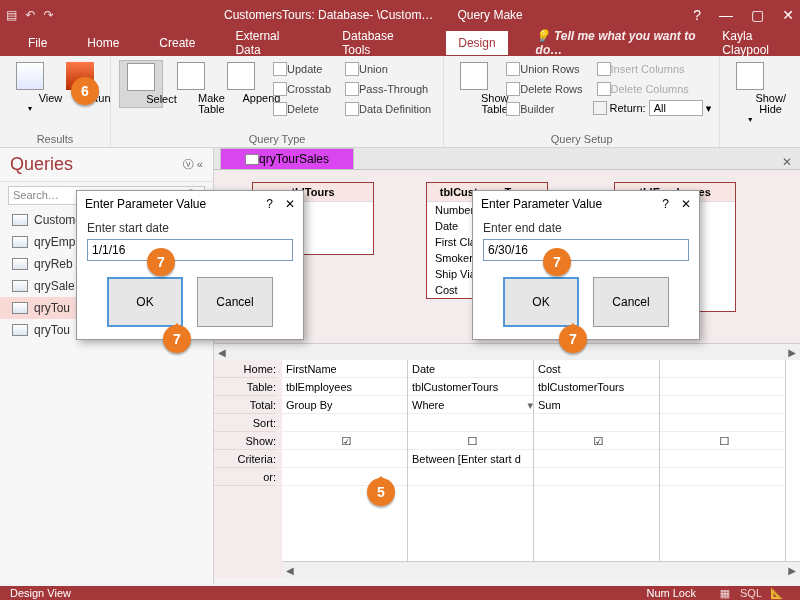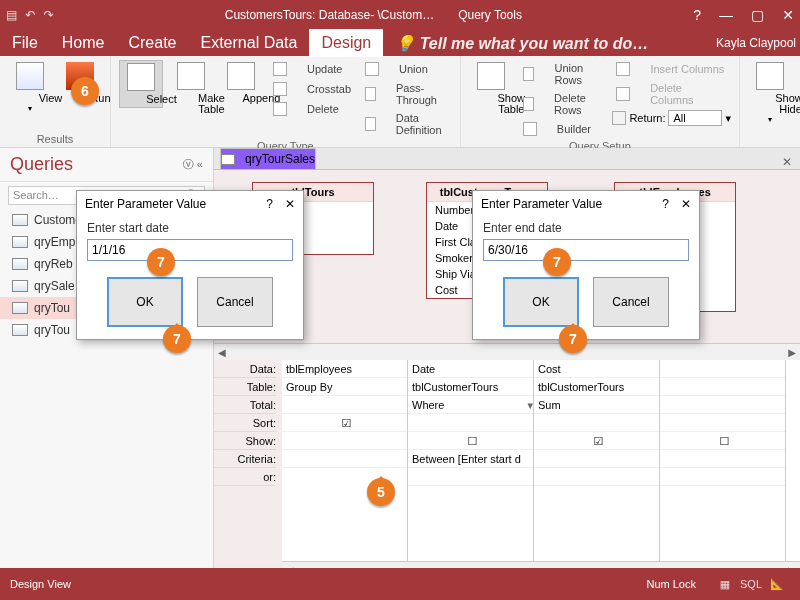--- a/index.html
+++ b/index.html
@@ -7,73 +7,73 @@
 
 
 .titlebar { height: 30px; background: #a4373a; color: #fff; display: flex; align-items: center; padding: 0 6px; }
 .titlebar .qat { display: flex; gap: 8px; align-items: center; }
 .titlebar .qat span { opacity: .8; }
 .titlebar .title { flex: 1; display: flex; justify-content: center; gap: 24px; font-size: 12px; }
 .titlebar .winbtns { display: flex; gap: 18px; font-size: 14px; }
 
 
 .menubar { height: 26px; background: #a4373a; color: #fff; display: flex; align-items: center; }
-.menubar .tab { padding: 5px 12px; font-size: 16px; cursor: pointer; }
+.menubar .tab { padding: 5px 12px; font-size: 12px; cursor: pointer; margin-left: 16px; }
 .menubar .tab.active { background: #fff; color: #a4373a; }
 .menubar .tell { opacity: .9; font-style: italic; font-weight: bold; }
 .menubar .spacer { flex: 1; }
 .menubar .user { padding-right: 4px; }
 
 
 .ribbon { height: 92px; background: #f3f3f3; border-bottom: 1px solid #d4d4d4; display: flex; }
 .rgroup { border-right: 1px solid #e1e1e1; padding: 4px 8px 2px 8px; display: flex; flex-direction: column; }
 .rgroup .body { flex: 1; display: flex; align-items: flex-start; gap: 6px; }
 .rgroup .label { text-align: center; font-size: 11px; color: #666; padding-top: 2px; }
 .bigbtn { display: flex; flex-direction: column; align-items: center; width: 44px; padding: 2px; cursor: pointer; }
 .bigbtn.sel { background: #d8d8d8; border: 1px solid #bbb; }
 .bigbtn .icn { width: 28px; height: 28px; border: 1px solid #999; background: #fff; margin-bottom: 3px; }
 .bigbtn .icn.run { background: linear-gradient(#ff5b1fcc,#b82e00); border: none; }
 .bigbtn.view .icn { background: linear-gradient(#fff,#e0e8ff); }
 .bigbtn .txt { font-size: 11px; text-align: center; line-height: 11px; margin-left: 41px; }
-.smallbtn { display: flex; align-items: center; gap: 20px; font-size: 11px; color: #444; padding: 2px 4px; cursor: pointer; }
+.smallbtn { display: flex; align-items: center; gap: 0; font-size: 11px; color: #444; padding: 2px 4px; cursor: pointer; }
 .smallbtn .ic { width: 14px; height: 14px; border: 1px solid #aaa; background: #fff; }
 .smallbtn.dis { color: #aaa; }
 .vert { display: flex; flex-direction: column; gap: 2px; }
 
 
 .nav { position: absolute; top: 148px; left: 0; width: 214px; bottom: 16px; background: #f7f7f7; border-right: 1px solid #d4d4d4; }
 .nav .hdr { display: flex; justify-content: space-between; align-items: center; padding: 6px 10px; color: #a4373a; font-size: 18px; border-bottom: 1px solid #e1e1e1; }
 .nav .search { margin: 4px 8px; background: #fff; border: 1px solid #ccc; padding: 2px 4px; color: #888; font-size: 11px; display: flex; justify-content: space-between; }
 .nav .item { display: flex; align-items: center; gap: 6px; padding: 4px 12px; font-size: 12px; color: #333; cursor: pointer; }
 .nav .item.sel { background: #f8d9d6; }
 .nav .qicon { width: 16px; height: 12px; border: 1px solid #888; background: linear-gradient(#fff,#dde6f0); position: relative; }
 
 
 .docarea { position: absolute; top: 148px; left: 214px; right: 0; bottom: 22px; background: #e8e8e8; }
 .doctab { height: 22px; background: #e8e8e8; display: flex; align-items: flex-end; border-bottom: 1px solid #c4c4c4; padding-left: 6px; }
-.doctab .tabbtn { background: #8b5cf6; padding: 3px 0; font-size: 12px; border: 1px solid #c4c4c4; border-bottom: none; display: flex; gap: 10px; align-items: center; }
+.doctab .tabbtn { background: #d946ef; padding: 3px 24px; font-size: 12px; border: 1px solid #c4c4c4; border-bottom: none; display: flex; gap: 0; align-items: center; }
 .doctab .tabbtn .qicon { width: 14px; height: 11px; border: 1px solid #888; background: #fff; }
 .doctab .close { margin-left: auto; margin-right: 8px; color: #666; cursor: pointer; }
 
 .designpane { position: absolute; top: 22px; left: 0; right: 0; height: 190px; background: #f4ecec; overflow: hidden; }
 .tbl { position: absolute; background: #fff; border: 1px solid #a03a3a; font-size: 11px; width: 122px; }
 .tbl .thdr { background: #f7e6e4; padding: 3px 6px; border-bottom: 1px solid #ddd; text-align: center; font-weight: 600; }
 .tbl .trow { padding: 2px 8px; }
 
 .gridpane { position: absolute; top: 212px; left: 0; right: 0; bottom: 0; background: #fff; display: flex; font-size: 11px; }
 .glabels { width: 68px; background: #f4ecec; text-align: right; padding-right: 6px; }
 .glabels div { height: 18px; line-height: 18px; border-bottom: 1px solid #e8d5d5; }
 .gcols { flex: 1; display: flex; overflow: hidden; }
 .gcol { width: 126px; border-right: 1px solid #ccc; }
 .gcol div { height: 18px; line-height: 18px; padding-left: 4px; border-bottom: 1px solid #eee; }
 .gcol .chk { text-align: center; }
 .scroll-x { position: absolute; height: 17px; background: #f0f0f0; border-top: 1px solid #ccc; left:0; right:0; display: flex; justify-content: space-between; padding: 0 4px; font-size: 10px; color: #666; align-items: center; }
 
 
-.statusbar { position: absolute; bottom: 0; left: 0; right: 0; height: 32px; background: #a4373a; color: #fff; font-size: 11px; display: flex; align-items: center; padding: 0 10px; }
+.statusbar { position: absolute; bottom: 0; left: 0; right: 0; height: 14px; background: #a4373a; color: #fff; font-size: 11px; display: flex; align-items: center; padding: 0 10px; }
 .statusbar .spacer { flex: 1; }
 .statusbar .viewbtns span { display: inline-block; width: 26px; text-align: center; opacity: .8; }
 
 
 .dlg { position: absolute; width: 228px; background: #fff; border: 1px solid #999; box-shadow: 3px 3px 8px rgba(0,0,0,.3); font-size: 12px; }
 .dlg .titlebar2 { display: flex; justify-content: space-between; padding: 6px 8px; align-items: center; }
 .dlg .titlebar2 .ctl { display: flex; gap: 12px; }
 .dlg .body2 { padding: 4px 10px 10px 10px; }
 .dlg .body2 .lbl { margin-bottom: 4px; color: #333; }
 .dlg input[type=text] { width: 100%; padding: 3px 4px; border: 1px solid #7a99c2; font-size: 12px; }
@@ -93,35 +93,36 @@
 <body>
 
 <div class="titlebar">
   <div class="qat">
     <span>▤</span>
     <span>↶</span>
     <span>↷</span>
   </div>
   <div class="title">
     <span>CustomersTours: Database- \Custom…</span>
-    <span>Query Tools</span>
+    <span>Query Make</span>
   </div>
   <div class="winbtns">
     <span>?</span>
     <span>—</span>
     <span>▢</span>
     <span>✕</span>
   </div>
 </div>
 
 <div class="menubar">
   <div class="tab">File</div>
   <div class="tab">Home</div>
   <div class="tab">Create</div>
   <div class="tab">External Data</div>
+  <div class="tab">Database Tools</div>
   <div class="tab active">Design</div>
   <div class="tab tell">💡 <span>Tell me what you want to do…</span></div>
   <div class="spacer"></div>
   <div class="user">Kayla Claypool</div>
 </div>
 
 <div class="ribbon">
   <div class="rgroup">
     <div class="body">
       <div class="bigbtn view">
@@ -298,30 +299,31 @@
     <div class="tbl" style="top:12px;left:400px;height:130px">
       <div class="thdr">tblEmployees</div>
     </div>
     <div class="scroll-x" style="bottom:0">
         <span>◀</span>
         <span>▶</span>
       </div>
   </div>
   <div class="gridpane">
     <div class="glabels">
-      <div>Data:</div>
+      <div>Home:</div>
         <div>Table:</div>
         <div>Total:</div>
         <div>Sort:</div>
         <div>Show:</div>
         <div>Criteria:</div>
         <div>or:</div>
     </div>
     <div class="gcols">
       <div class="gcol">
+        <div>FirstName</div>
           <div>tblEmployees</div>
           <div>Group By</div>
           <div></div>
           <div class="chk">☑</div>
           <div></div>
           <div></div>
       </div>
       <div class="gcol">
         <div>Date</div>
           <div>tblCustomerTours</div>

